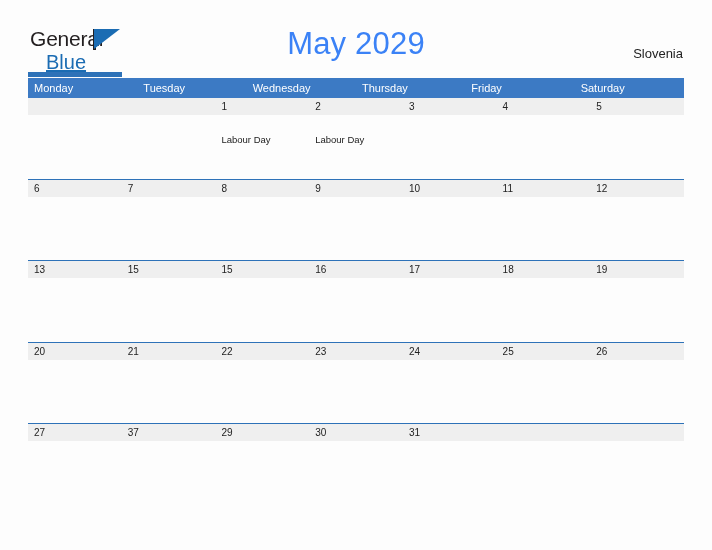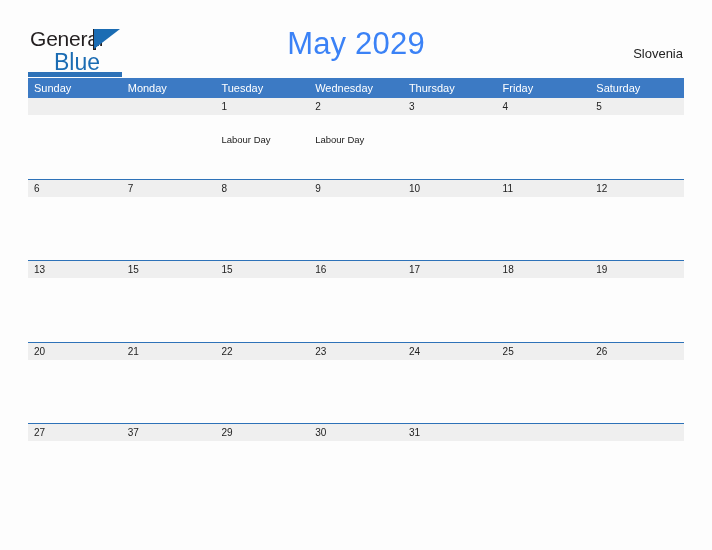--- a/index.html
+++ b/index.html
@@ -50,22 +50,22 @@
     position: absolute;
     left: 63px;
     top: 1px;
     width: 3px;
     height: 21px;
     background: #231f20;
   }
   .logo-line2 {
     position: relative;
     margin-top: 1px;
-    margin-left: 24px;
-    font-size: 23px;
+    margin-left: 16px;
+    font-size: 20px;
     line-height: 22px;
     color: #1b6cb3;
     white-space: nowrap;
     text-decoration: underline;
   }
   .logo-underline {
     position: absolute;
     left: 28px;
     top: 72px;
     width: 94px;
@@ -171,21 +171,20 @@
   <div class="logo-underline"></div>
 
   <div class="cal-title">May 2029</div>
 
   <div class="region-label">Slovenia</div>
 
 </div>
 
 <div class="calendar">
   <div class="weekday-row" id="weekday-row">
-      <div class="weekday-cell">Sunday</div>
       <div class="weekday-cell">Monday</div>
       <div class="weekday-cell">Tuesday</div>
       <div class="weekday-cell">Wednesday</div>
       <div class="weekday-cell">Thursday</div>
       <div class="weekday-cell">Friday</div>
       <div class="weekday-cell">Saturday</div>
     </div>
   <div id="weeks-container">
       <div class="week-row">
         <div class="date-band">

